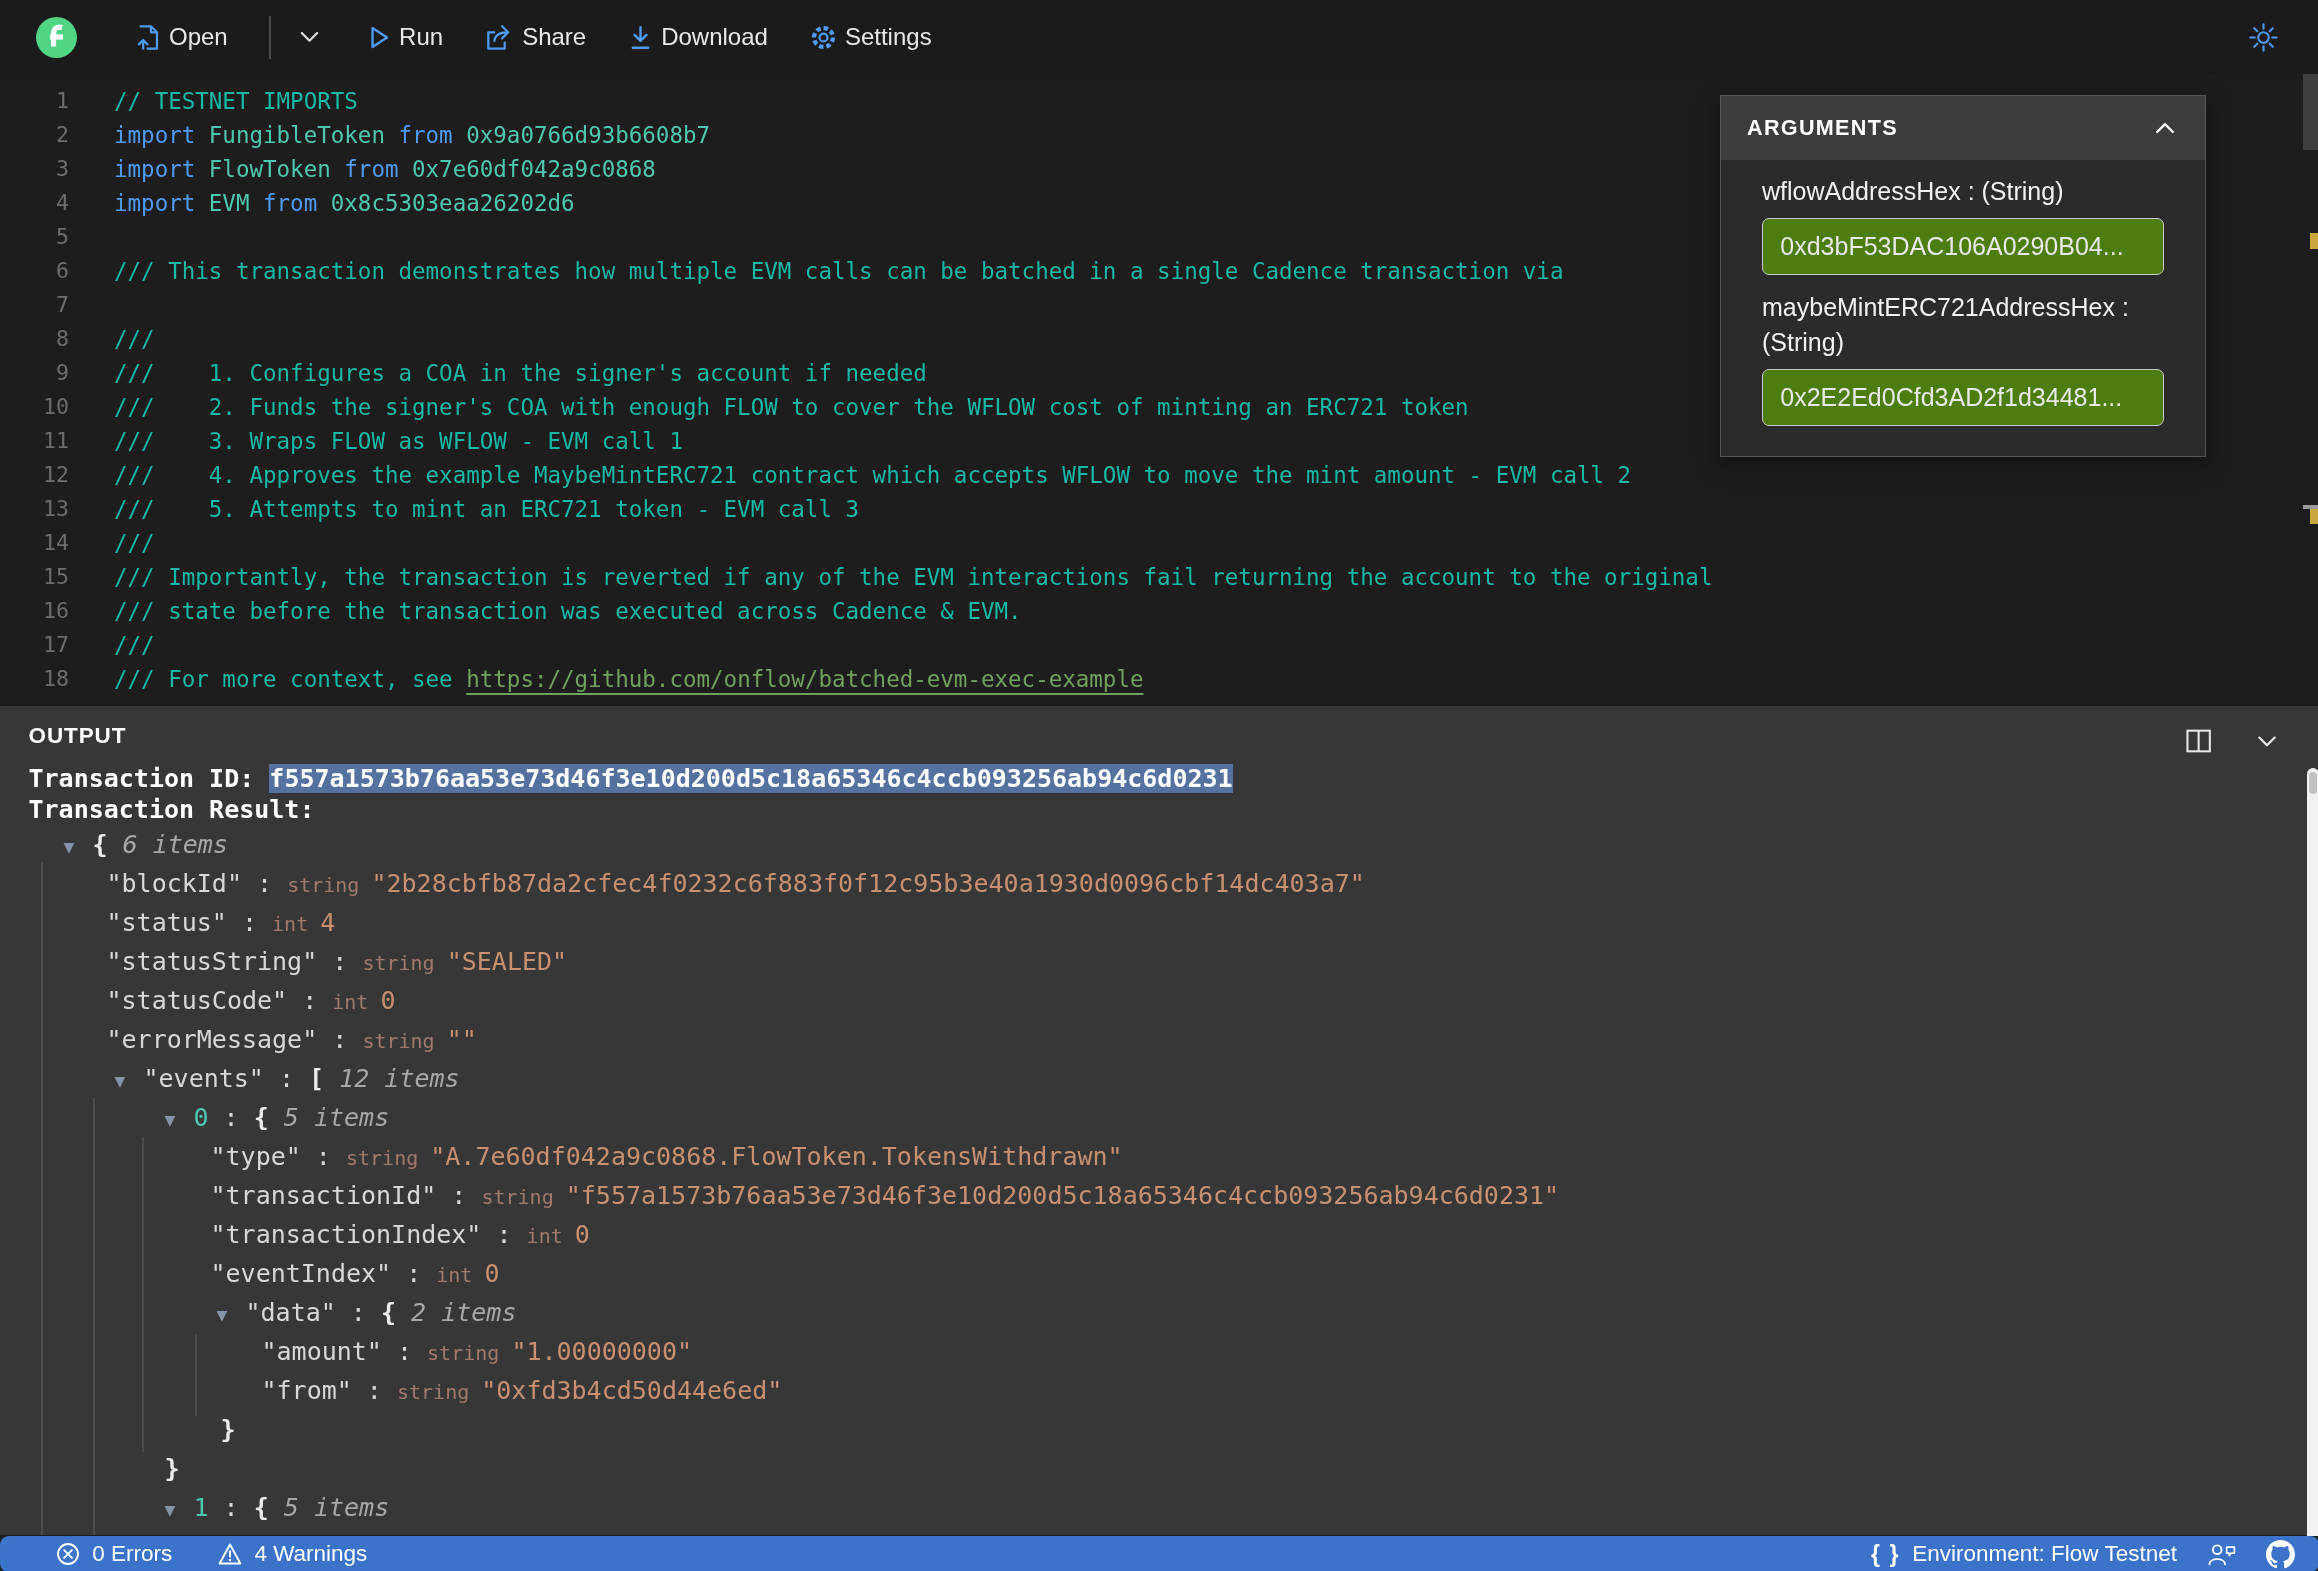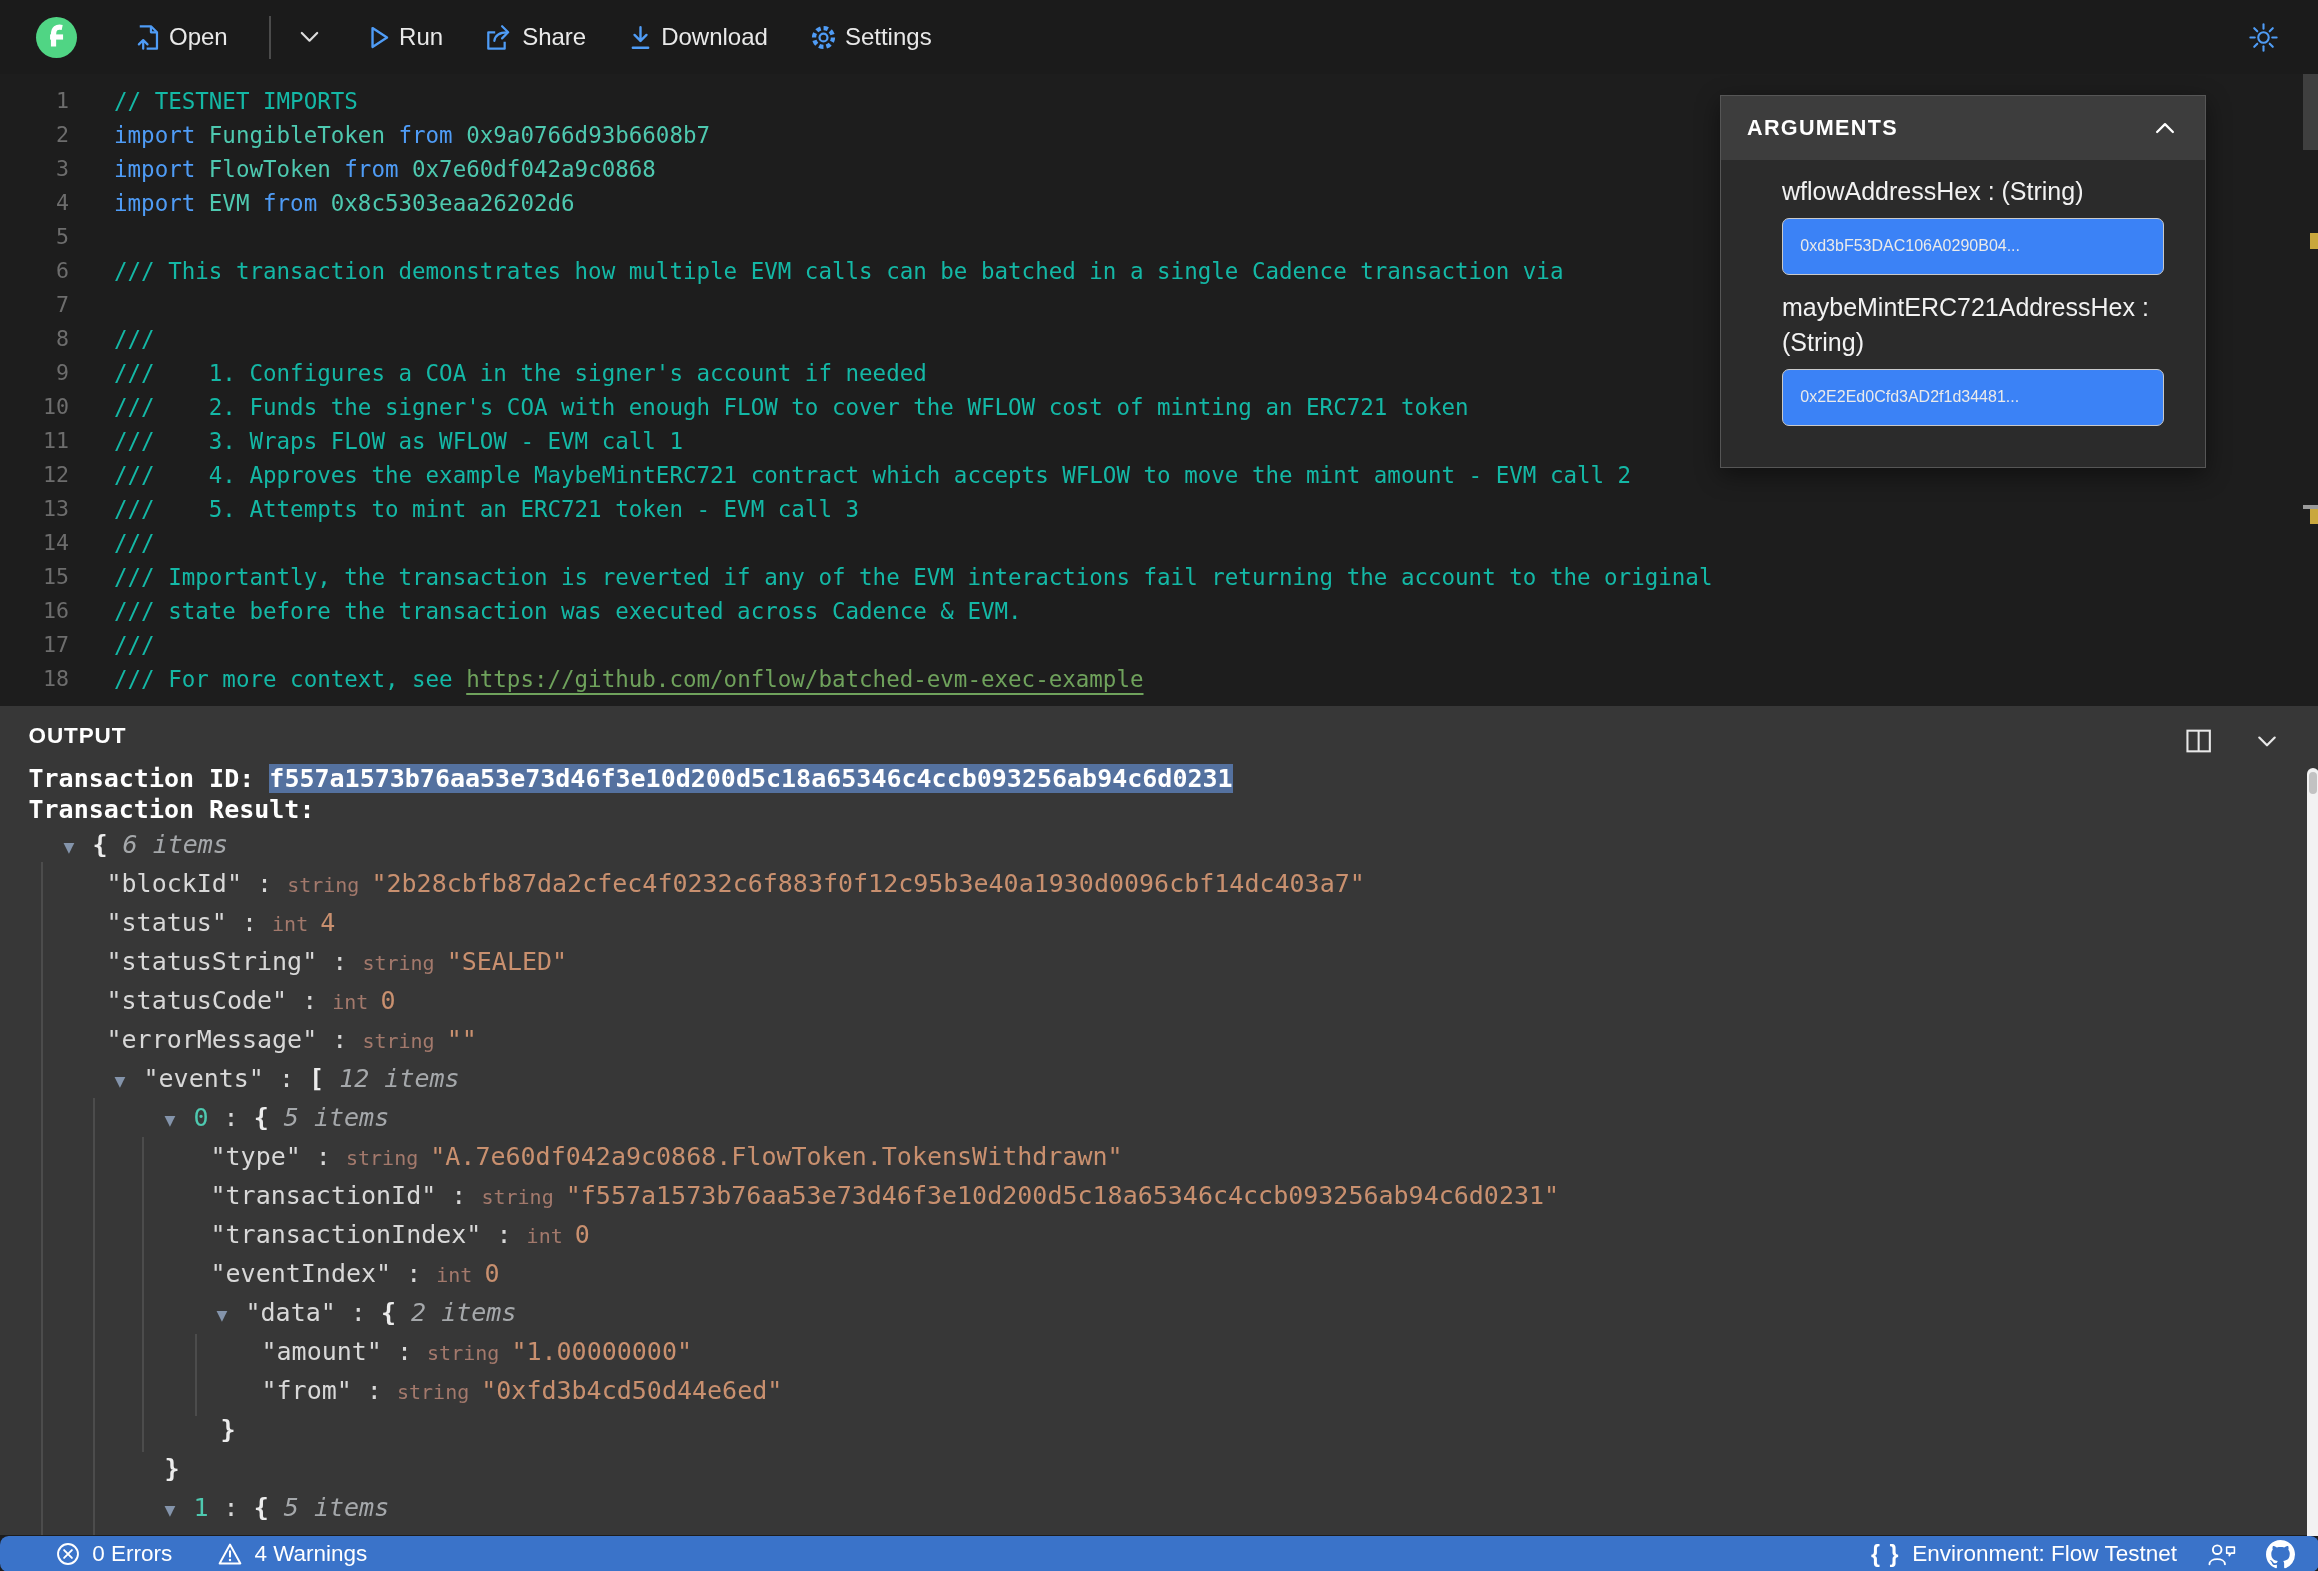--- a/index.html
+++ b/index.html
@@ -35,24 +35,24 @@
   .ed-sb-thumb{position:absolute;top:74px;right:0;width:16.4px;height:76px;background:#3f3f3f;}
   .warn-mark-1{position:absolute;top:233px;right:0;width:8.6px;height:16.4px;background:#c9a73d;}
   .cursor-line{position:absolute;top:505px;right:0;width:16.4px;height:3.5px;background:#9a9a9a;}
   .warn-mark-2{position:absolute;top:509px;right:0;width:8.6px;height:14.7px;background:#c9a73d;}
   
   .args{position:absolute;top:95px;left:1720px;width:486px;background:#2b2b2b;
     border:0.9px solid #565656;box-sizing:border-box;z-index:6;box-shadow:0 7px 22.5px rgba(0,0,0,.45);}
   .args-header{height:64px;background:#3d3d3d;display:flex;align-items:center;
     justify-content:space-between;padding:0 26px;gap:8px;}
   .args-title{color:#ffffff;font-size:21.6px;font-weight:bold;letter-spacing:1.3px;}
-  .args-body{padding:14px 41px 41px;margin-left:20px;}
+  .args-body{padding:14px 41px 30px;}
   .arg-label{color:#f2f2f2;font-size:25px;line-height:35px;margin:0 0 8.6px;}
-  .arg-input{display:block;width:100%;box-sizing:border-box;height:57px;background:#3b82f6;
-    border:1.7px solid #c9c9c9;border-radius:7px;color:#eaeaea;font-size:16px;padding:0 17.3px;
+  .arg-input{display:block;width:100%;box-sizing:border-box;height:57px;background:#4d7c0f;
+    border:1.7px solid #c9c9c9;border-radius:7px;color:#eaeaea;font-size:25px;padding:0 17.3px;
     font-family:"Liberation Sans",sans-serif;margin-bottom:15.6px;outline:none;}
   .arg-input:last-child{margin-bottom:0;}
   
   .output{position:absolute;top:706px;left:0;width:2319px;height:829px;background:#373737;
     overflow:hidden;box-sizing:border-box;padding:17.3px 0 0 28.5px;
     font-family:"DejaVu Sans Mono",monospace;}
   .out-title{color:#ffffff;font-size:22.5px;line-height:26px;font-weight:bold;letter-spacing:0.9px;
     font-family:"Liberation Sans",sans-serif;margin-bottom:14px;}
   .tx-line{color:#ffffff;font-size:25px;font-weight:bold;line-height:31px;white-space:pre;}
   .hl{background:#54719f;}

